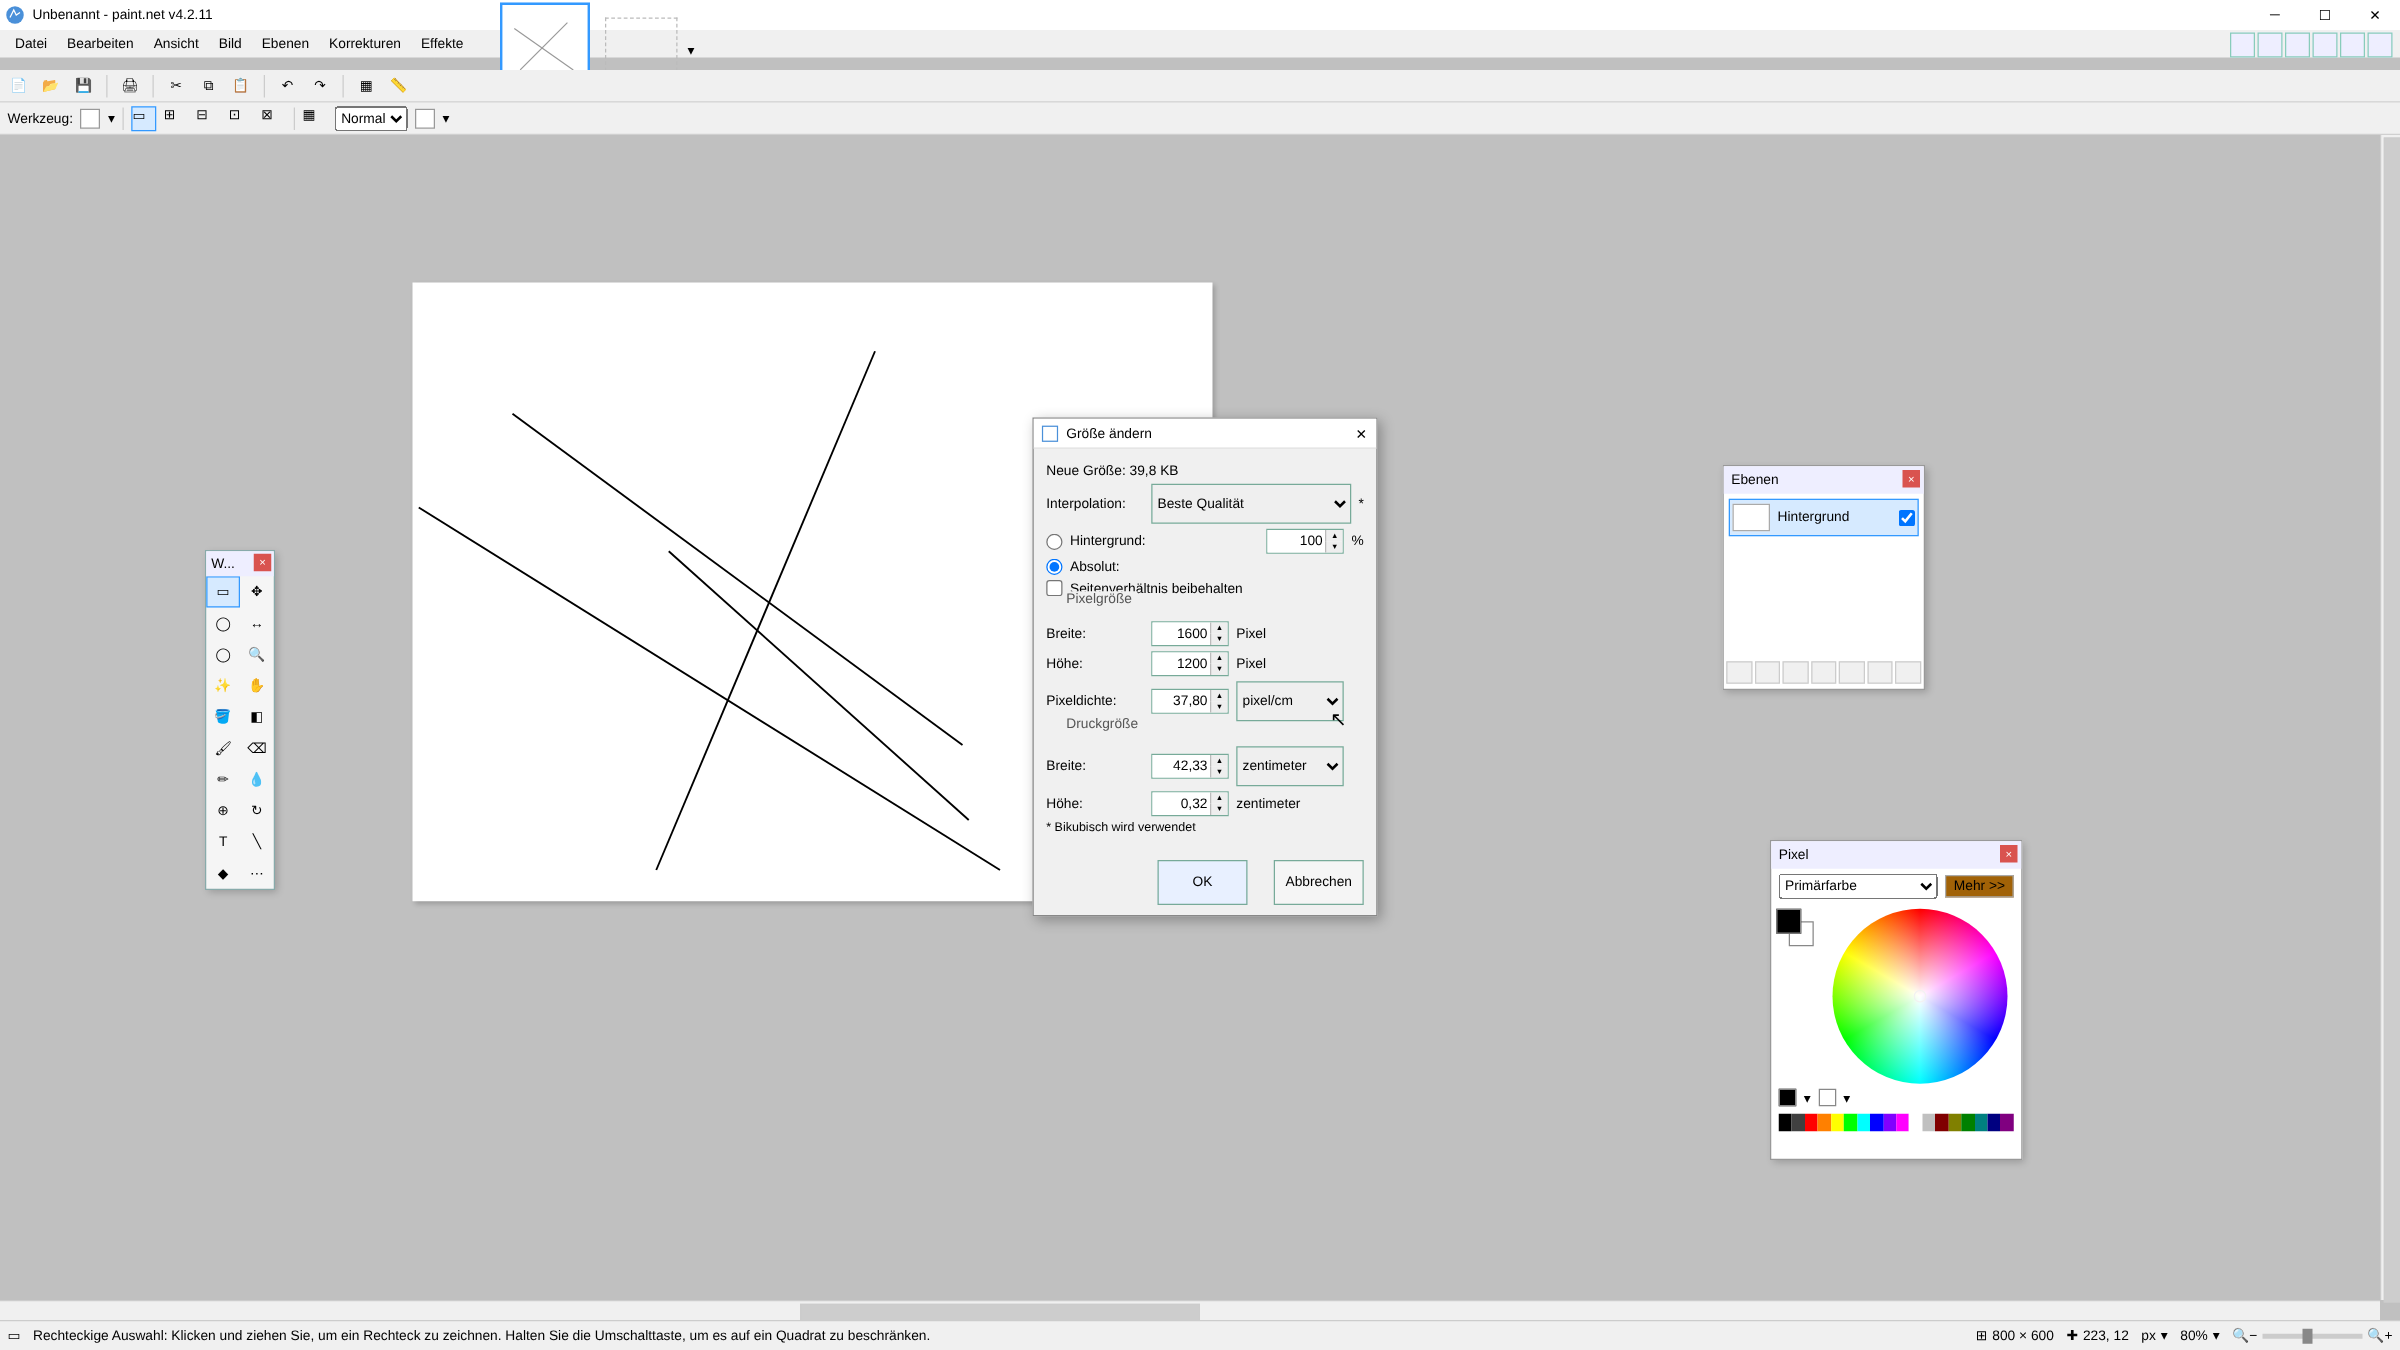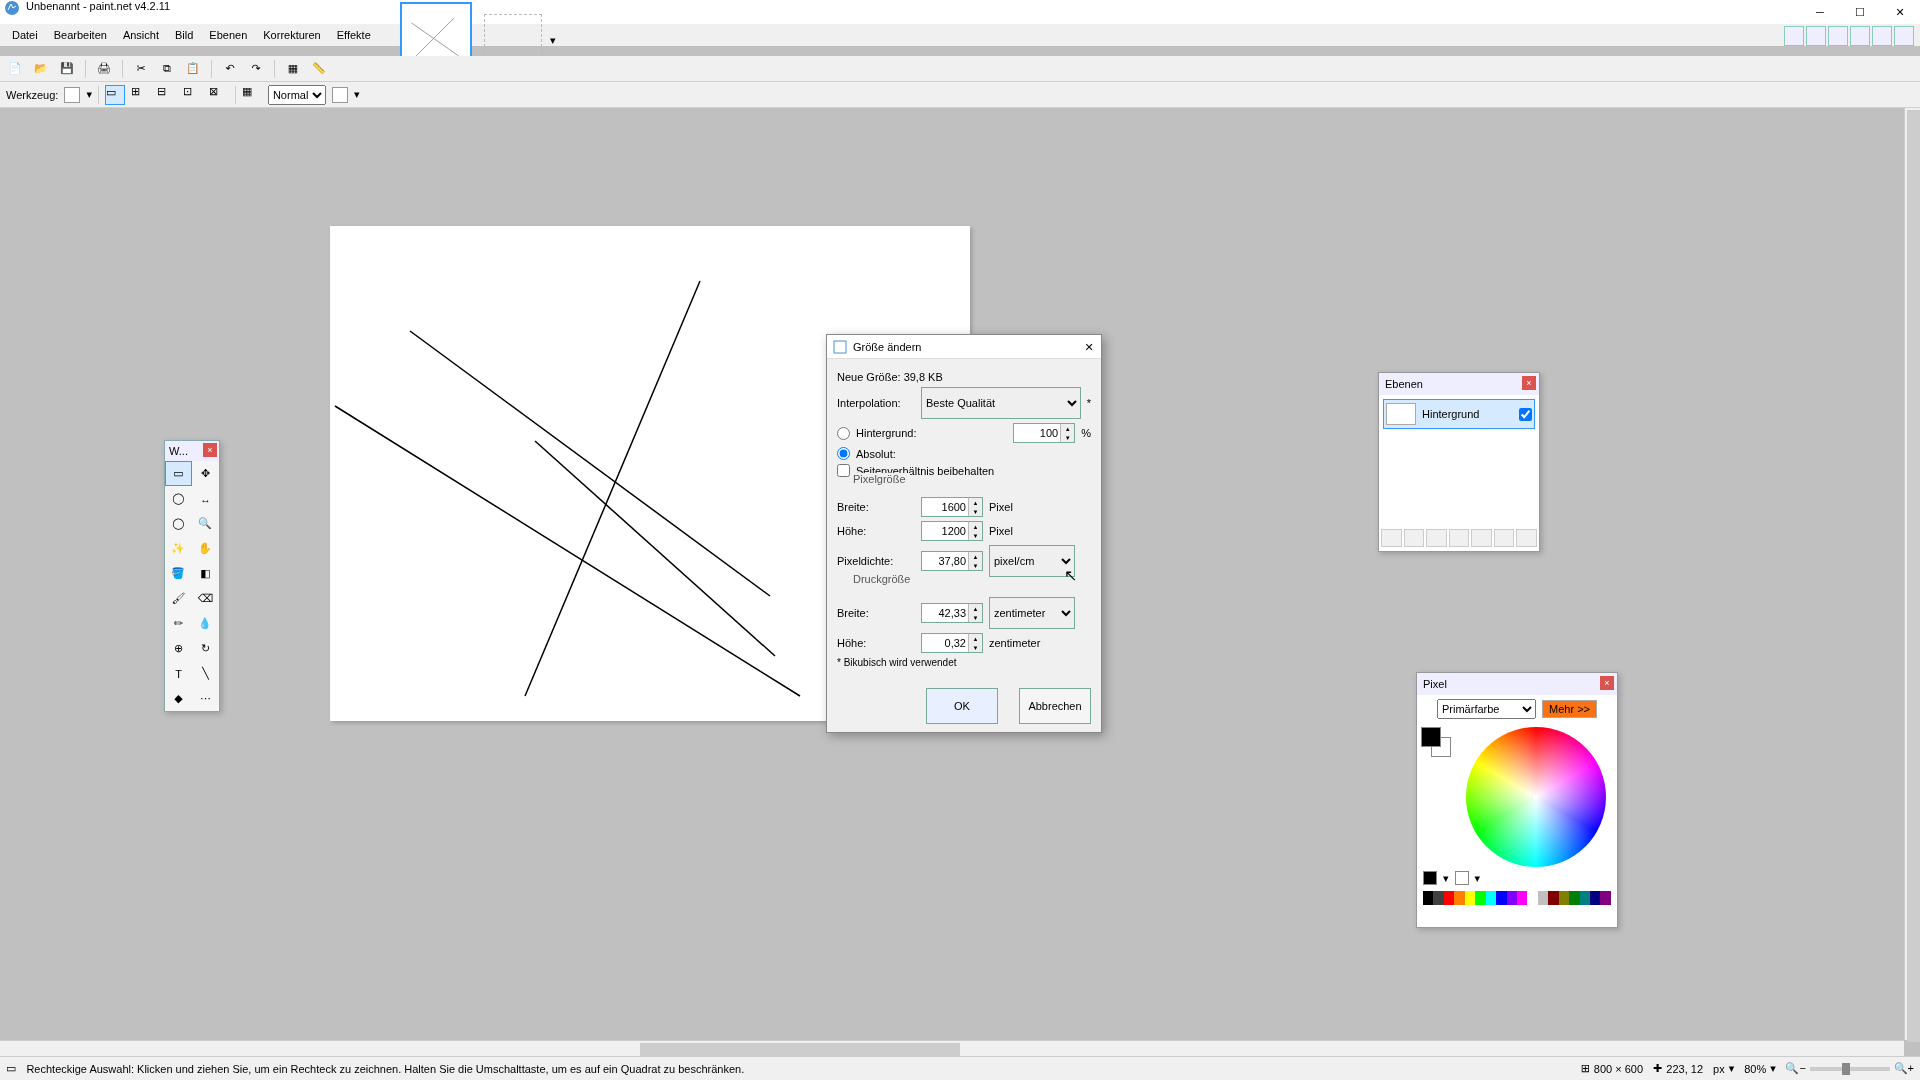--- a/index.html
+++ b/index.html
@@ -1,19 +1,19 @@
 <!DOCTYPE html>
 <html><head>
 <meta charset="utf-8">
 <style>
 * { box-sizing: border-box; margin: 0; padding: 0; font-family: "Segoe UI", Tahoma, sans-serif; font-size: 11px; }
 body { background: #c0c0c0; width: 1920px; height: 1080px; overflow: hidden; position: relative; }
 
 
-.titlebar { position: absolute; top:0; left:0; right:0; height:24px; background:#fff; display:flex; align-items:flex-start; padding:0 4px; }
+.titlebar { position: absolute; top:0; left:0; right:0; height:24px; background:#fff; display:flex; align-items:center; padding:0 4px; }
 .titlebar .icon { width:16px; height:16px; margin-right:6px; }
 .titlebar .wincontrols { position:absolute; right:0; top:0; display:flex; }
 .titlebar .wincontrols div { width:40px; height:24px; display:flex; align-items:center; justify-content:center; }
 
 
 .menubar { position:absolute; top:24px; left:0; right:0; height:22px; background:#f0f0f0; display:flex; align-items:center; padding:0 4px; }
 .menubar span { padding:2px 8px; }
 
 
 .thumbstrip { position:absolute; top:0; left:400px; height:78px; display:flex; gap:4px; align-items:flex-start; padding-top:2px;}
@@ -67,23 +67,23 @@
 .layerrow{display:flex;align-items:center;height:30px;border:1px solid #3399ff;background:#d6eaff;margin:4px;padding:2px;}
 .layerrow .thumb{width:30px;height:22px;background:#fff;border:1px solid #aaa;margin-right:6px;}
 .layerrow .chk{margin-left:auto;}
 .layerbtns{position:absolute;bottom:2px;left:2px;right:2px;height:20px;display:flex;gap:2px;}
 .layerbtns div{flex:1;height:18px;background:#f0f0f0;border:1px solid #ccc;}
 
 
 .colorswin{position:absolute;left:1416px;top:672px;width:202px;height:256px;background:#fff;border:1px solid #999;box-shadow:2px 2px 6px rgba(0,0,0,.2);}
 .colorswin .hdr{height:22px;background:#eef;display:flex;align-items:center;padding:0 6px;position:relative;}
 .colorswin .hdr .close{position:absolute;right:3px;top:3px;width:14px;height:14px;background:#d9534f;color:#fff;font-size:9px;display:flex;align-items:center;justify-content:center;}
-.colortop{display:flex;align-items:center;gap:6px;padding:4px 20px;}
+.colortop{display:flex;align-items:center;gap:6px;padding:4px 6px;}
 .colortop select{flex:1;height:20px;}
-.colortop .more{border:1px solid #aaa;padding:2px 6px;background:#f97316;}
+.colortop .more{border:1px solid #aaa;padding:2px 6px;background:#a16207;}
 .swatches{position:relative;width:30px;height:30px;margin:4px;}
 .swatches .fg{position:absolute;width:20px;height:20px;background:#000;border:1px solid #888;top:0;left:0;z-index:2;}
 .swatches .bg{position:absolute;width:20px;height:20px;background:#fff;border:1px solid #888;top:10px;left:10px;}
 .colorwheel{width:140px;height:140px;border-radius:50%;margin:4px auto;background:conic-gradient(red,magenta,blue,cyan,lime,yellow,red);position:relative;}
 .colorwheel::after{content:"";position:absolute;inset:0;border-radius:50%;background:radial-gradient(circle,#fff 0%,transparent 70%);}  
 .colorwheel .pick{position:absolute;left:50%;top:50%;width:10px;height:10px;border:1px solid #333;border-radius:50%;transform:translate(-50%,-50%);}  
 .palettebar{display:flex;height:14px;margin:6px;}
 .palettebar div{flex:1;}
 
 

